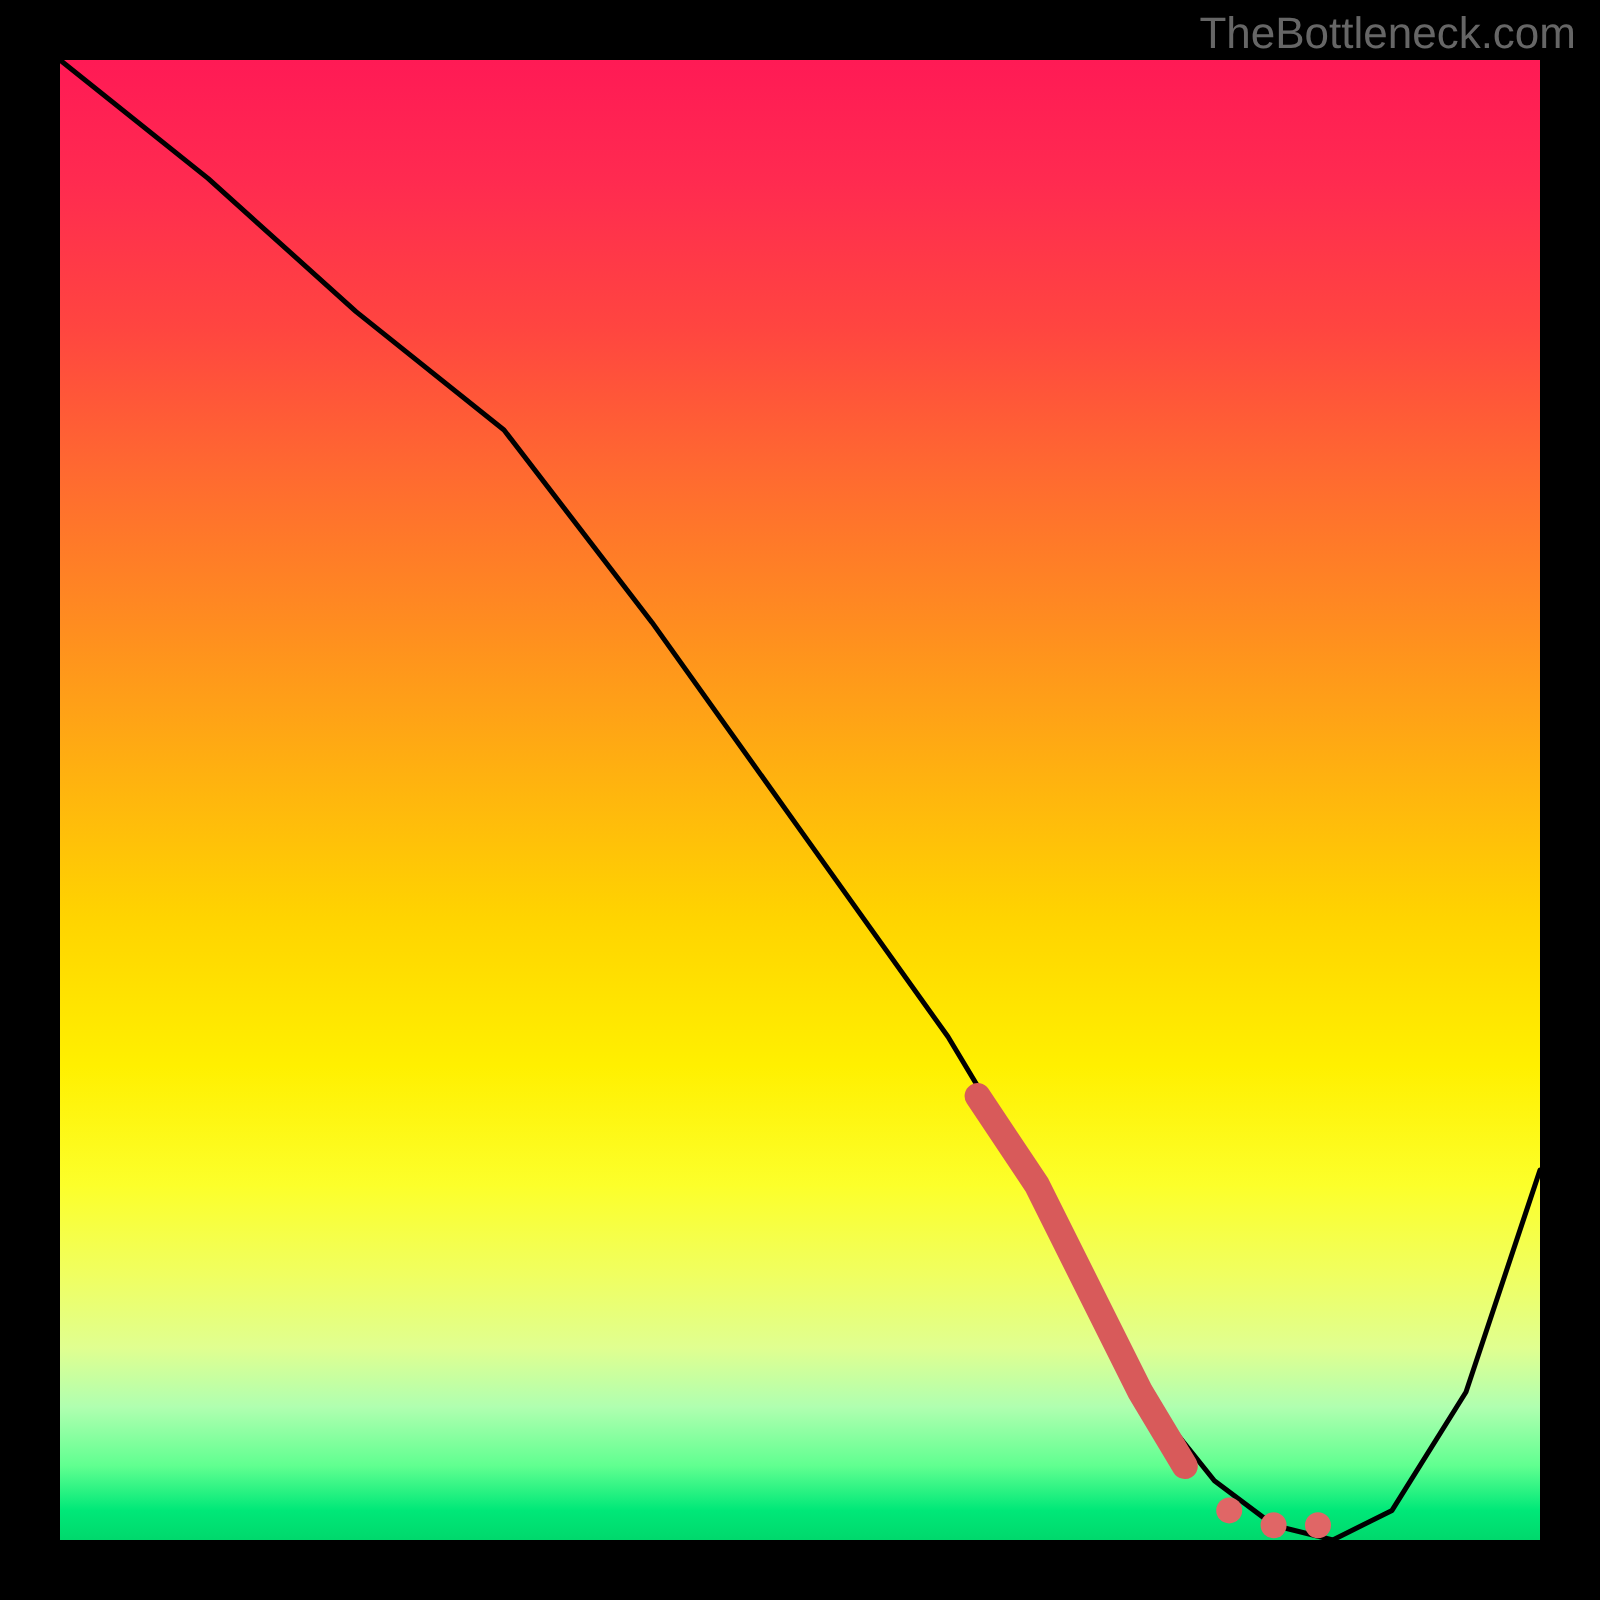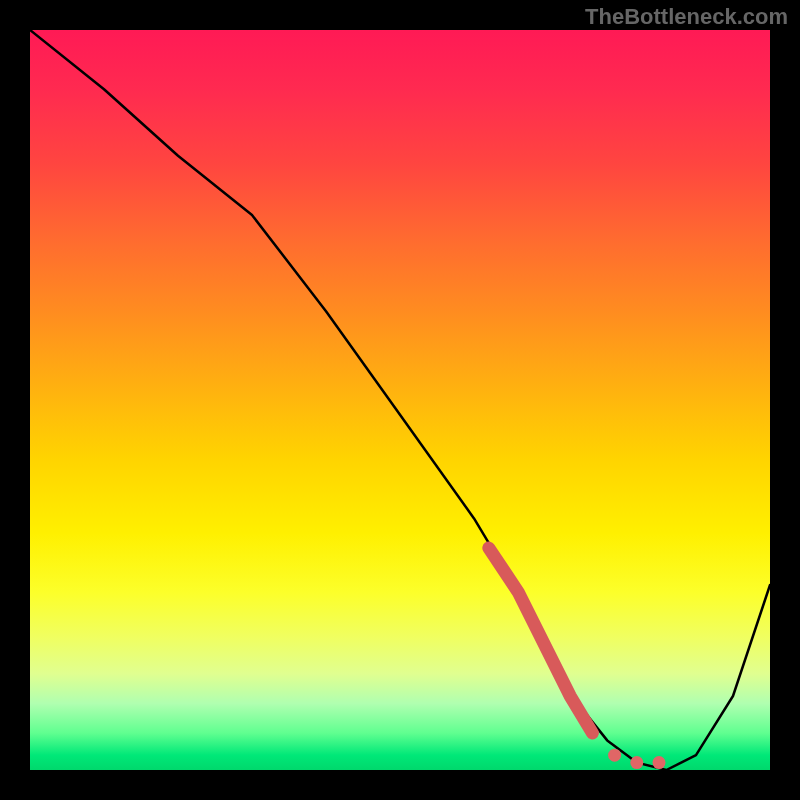--- a/index.html
+++ b/index.html
@@ -10,21 +10,21 @@
     position: relative;
     overflow: hidden;
     font-family: Arial, sans-serif;
   }
   .watermark {
     position: absolute;
     top: 4px;
     right: 12px;
     color: #666;
     font-size: 22px;
-    font-weight: 700;
+    font-weight: 400;
     z-index: 10;
   }
   .plot-area {
     position: absolute;
     left: 30px;
     top: 30px;
     width: 740px;
     height: 740px;
     background: linear-gradient(to bottom,
       #ff1a55 0%,

